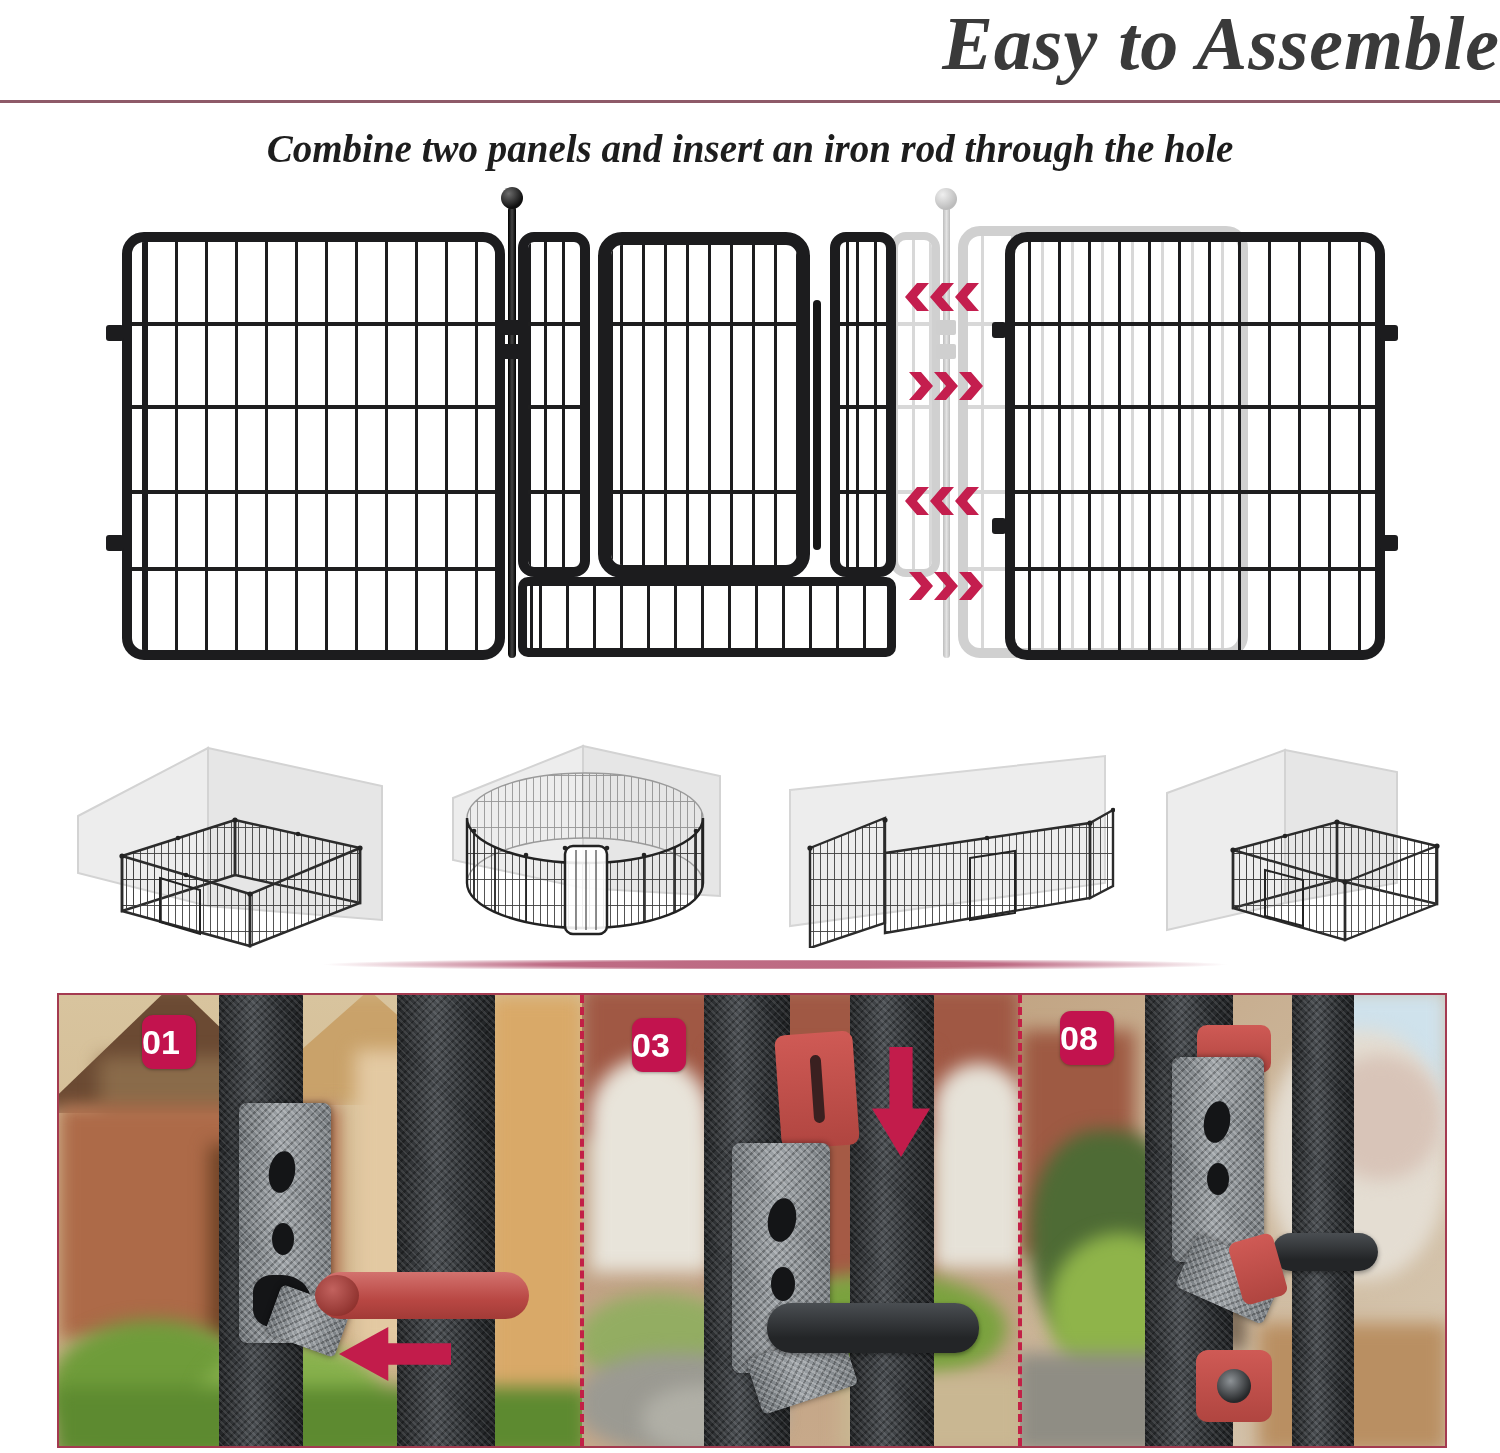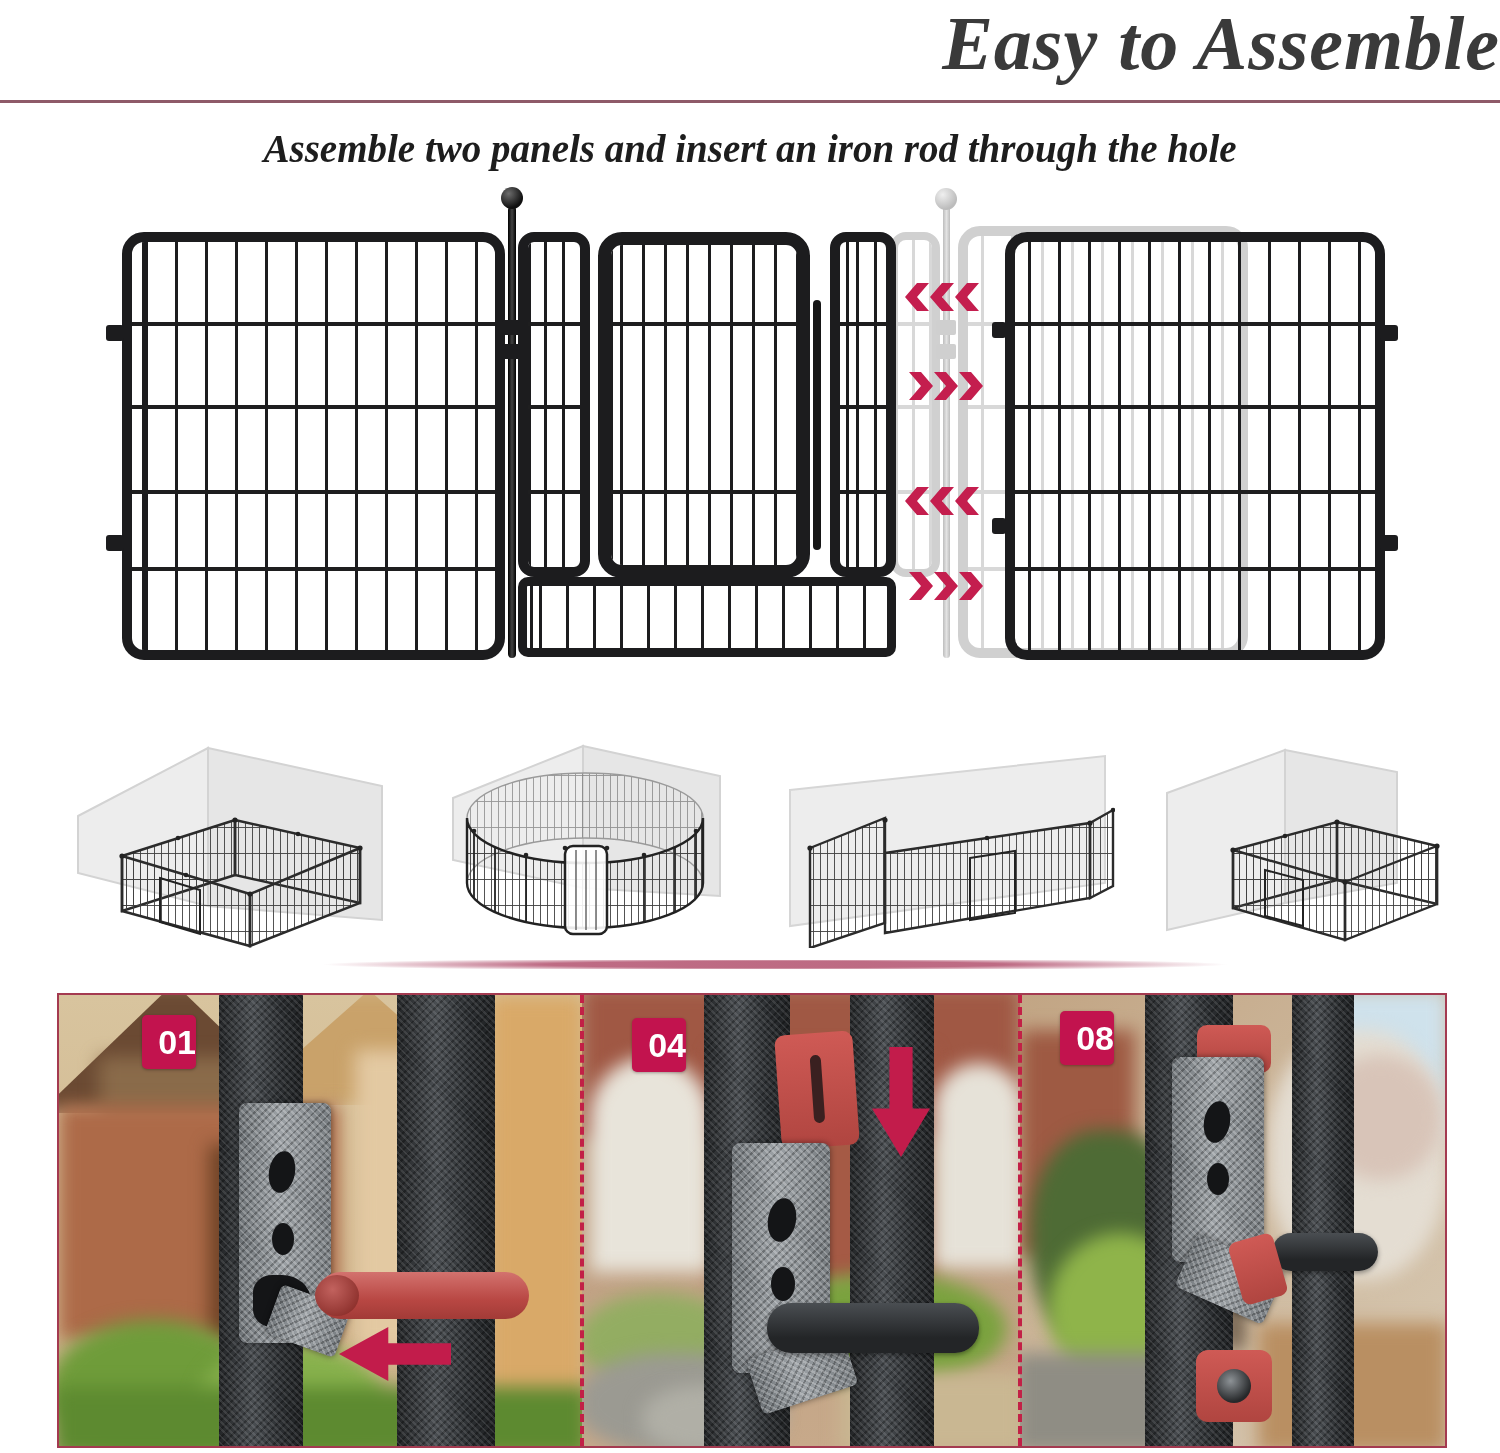--- a/index.html
+++ b/index.html
@@ -60,42 +60,42 @@
   .metal{background-color:#37393c;background-image:
      repeating-linear-gradient(45deg,rgba(255,255,255,.10) 0 2px,transparent 2px 5px),
      repeating-linear-gradient(-45deg,rgba(0,0,0,.28) 0 2px,transparent 2px 6px),
      linear-gradient(90deg,#232527,#4a4e52 40%,#2b2e31 75%,#1e2022)}
   .metal-light{background-color:#85898d;background-image:
      repeating-linear-gradient(45deg,rgba(255,255,255,.22) 0 2px,transparent 2px 5px),
      repeating-linear-gradient(-45deg,rgba(0,0,0,.25) 0 2px,transparent 2px 6px),
      linear-gradient(90deg,#6e7377,#9da2a6 45%,#777c80);
      border-radius:8px;box-shadow:0 0 6px rgba(0,0,0,.45)}
   .hole{position:absolute;background:#141517;border-radius:50%}
-  .badge{position:absolute;width:54px;height:54px;border-radius:5px;background:#c2134e;
+  .badge{position:absolute;width:54px;height:54px;border-radius:11px;background:#c2134e;
          color:#fff;font:700 34px "Liberation Sans",sans-serif;
-         display:flex;align-items:center;justify-content:flex-end;z-index:50;
+         display:flex;align-items:center;justify-content:flex-start;z-index:50;
          box-shadow:0 1px 3px rgba(0,0,0,.3)}
   .dash{position:absolute;top:0;bottom:0;width:0;border-left:4px dashed #c22046;z-index:40}
   .arrow-left{background:var(--accent);
       clip-path:polygon(0% 50%,44% 0%,44% 30%,100% 30%,100% 70%,44% 70%,44% 100%)}
   .arrow-down{background:var(--accent);
       clip-path:polygon(50% 100%,0% 56%,30% 56%,30% 0%,70% 0%,70% 56%,100% 56%)}
   .redrod{background:linear-gradient(180deg,#d3726e,#b84743 60%,#a23b37);border-radius:26px}
   .redrod:before{content:"";position:absolute;left:-2px;top:3px;width:44px;height:41px;border-radius:50%;
       background:radial-gradient(circle at 40% 35%,#c2625e,#8f322e 75%)}
   .redtab{background:linear-gradient(180deg,#cf5a55,#b04540);border-radius:10px}
   .darkrod{background:linear-gradient(180deg,#4a4e52,#232527 70%);border-radius:24px;
       box-shadow:0 2px 5px rgba(0,0,0,.4)}
 </style>
 </head>
 <body>
 
 <h1 class="abs title">Easy to Assemble</h1>
 <div class="abs rule"></div>
-<div class="abs subtitle">Assemble two panels and insert an iron rod through the hole</div>
+<div class="abs subtitle">Combine two panels and insert an iron rod through the hole</div>
 
 <div class="abs" style="left:0;top:180px;width:1500px;height:490px">
 
   <div>
     <div class="abs gframe gvb17" style="left:890px;top:52px;width:50px;height:345px;border-width:8px;border-radius:16px">
       <div class="ghbar" style="top:82px"></div>
         <div class="ghbar" style="top:165px"></div>
         <div class="ghbar" style="top:250px"></div>
     </div>
     <div class="abs rodstem" style="left:943px;top:26px;width:7px;height:452px;background:linear-gradient(90deg,#bdbdbd,#e3e3e3 50%,#bdbdbd)">
@@ -341,21 +341,21 @@
       <span class="abs" style="left:34px;top:22px;width:11px;height:68px;background:#3a2020;border-radius:6px"></span>
     </div>
     <div class="abs metal-light" style="left:150px;top:148px;width:98px;height:230px;z-index:10">
       <span class="hole" style="left:36px;top:55px;width:28px;height:44px;transform:rotate(10deg)"></span>
       <span class="hole" style="left:39px;top:124px;width:24px;height:34px"></span>
     </div>
     <div class="abs darkrod" style="left:185px;top:308px;width:212px;height:50px;z-index:12"></div>
     <div class="abs metal-light" style="left:170px;top:348px;width:100px;height:58px;transform:rotate(-18deg);z-index:11;border-radius:6px"></div>
     <div class="abs arrow-down" style="left:290px;top:52px;width:58px;height:110px;z-index:13"></div>
     <div class="badge" style="left:50px;top:23px">
-      <span>04</span>
+      <span>03</span>
     </div>
   </div>
 
   <div class="ppanel" style="left:961px;width:426px;background:linear-gradient(135deg,#c2a584,#d8cab4)">
     <div class="blob" style="left:0;top:35px;width:115px;height:225px;background:#9e5a43"></div>
     <div class="blob" style="left:10px;top:135px;width:155px;height:215px;background:#4e6b35;border-radius:45%"></div>
     <div class="blob" style="left:28px;top:238px;width:145px;height:155px;background:#8fb44a;border-radius:50%"></div>
     <div class="blob" style="left:298px;top:-5px;width:130px;height:148px;background:#cfe2ec"></div>
     <div class="blob" style="left:248px;top:35px;width:180px;height:250px;background:#e4ddd2;border-radius:45%"></div>
     <div class="blob" style="left:300px;top:60px;width:122px;height:125px;background:#d8c4b8;border-radius:50%"></div>

